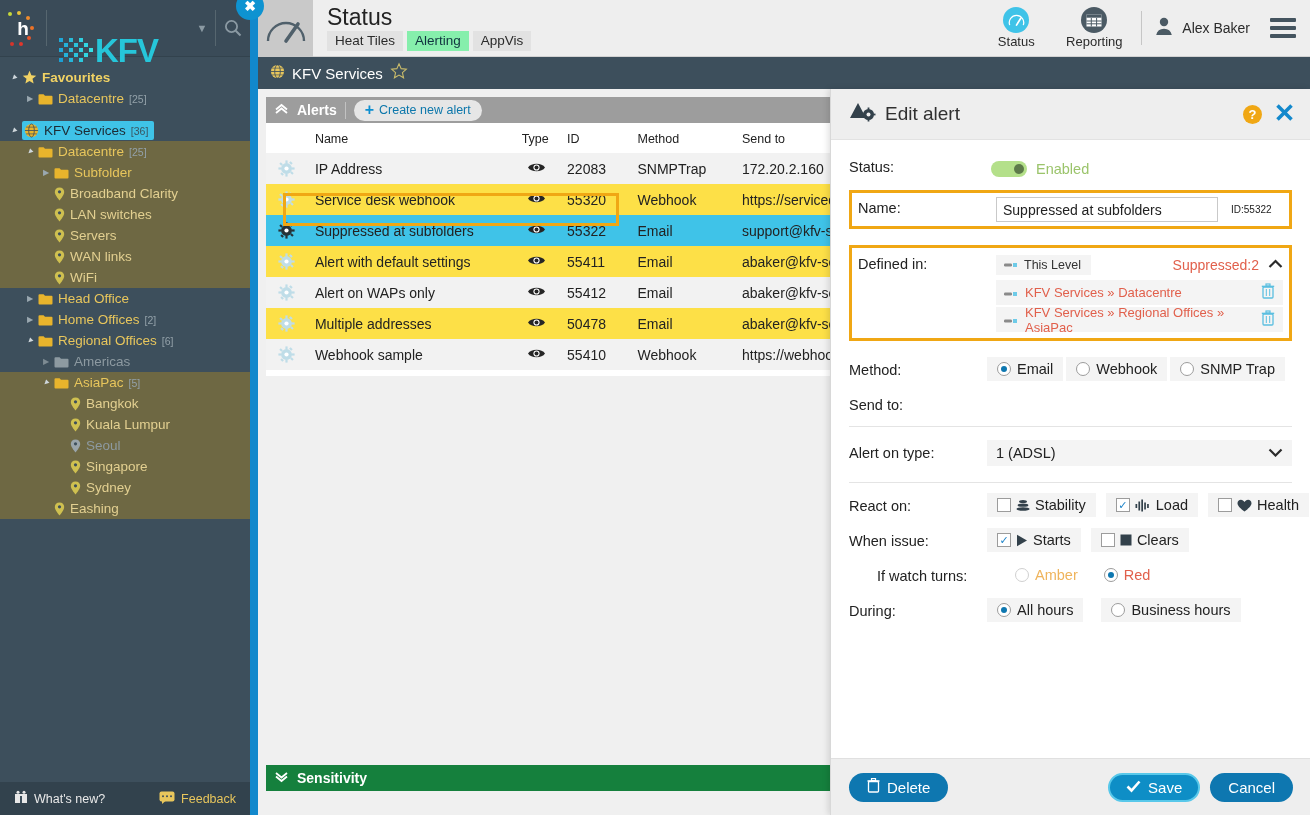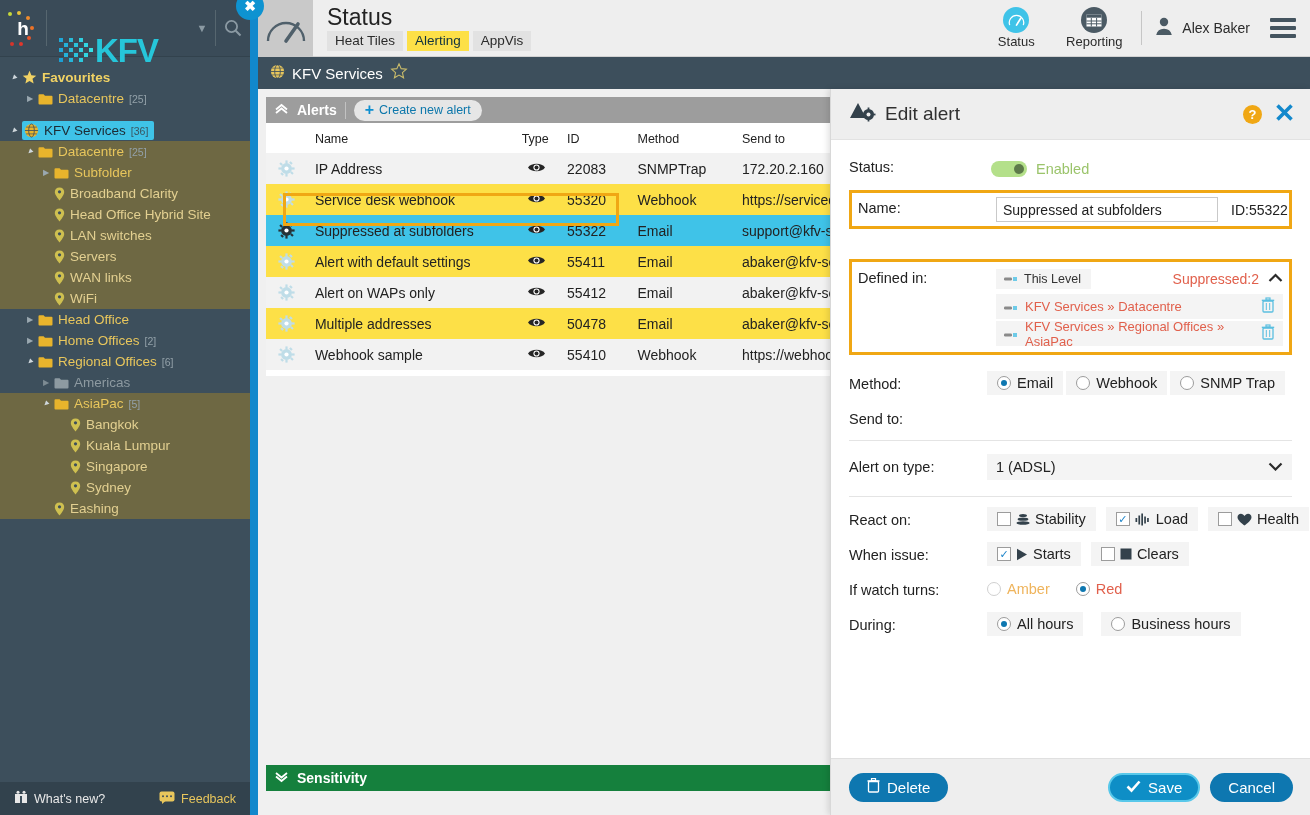--- a/index.html
+++ b/index.html
@@ -96,21 +96,21 @@
   .module-icon {
     width: 55px; height: 57px; background: #c9c9c9;
     display: flex; align-items: center; justify-content: center;
   }
   .page-title-wrap { padding-left: 14px; }
   .page-title { font-size: 23px; color: #232323; line-height: 1.05; }
   .tabs { display: flex; gap: 4px; margin-top: 2px; }
   .tab {
     background: #e2e2e2; padding: 2px 8px 3px; font-size: 13.5px; color: #2b2b2b;
   }
-  .tab.active { background: #fde047; color: #10323f; }
+  .tab.active { background: #86efac; color: #10323f; }
   .top-actions { margin-left: auto; display: flex; align-items: center; height: 57px; padding-right: 14px; }
   .tact {
     width: 78px; display: flex; flex-direction: column; align-items: center; justify-content: center;
     gap: 1px;
   }
   .tact-circle {
     width: 26px; height: 26px; border-radius: 50%; display: flex; align-items: center; justify-content: center;
   }
   .tact-label { font-size: 13px; color: #2b2b2b; }
   .tsep { width: 1px; height: 34px; background: #c6c6c6; margin: 0 8px; }
@@ -213,21 +213,21 @@
     border-radius: 50%; background: #5d7a4a; display: block;
   }
   .status-text { color: #9bc46b; font-size: 14.5px; }
 
   .hl-box { border: 3px solid #f0a714; padding: 4px 6px; }
   .name-row { display: flex; align-items: center; }
   .name-input {
     width: 222px; height: 25px; border: 1px solid #c9c9c9; background: #fff;
     font-size: 14px; color: #222; padding: 0 6px; font-family: "Liberation Sans", sans-serif;
   }
-  .id-text { font-size: 14px; color: #222; margin-left: 13px; }
+  .id-text { font-size: 10px; color: #222; margin-left: 13px; }
 
   .defined-head { display: flex; align-items: center; height: 26px; }
   .this-level {
     display: flex; align-items: center; gap: 6px; font-size: 12.5px; color: #333;
     background: #f4f4f4; padding: 3px 10px 3px 8px;
   }
   .suppressed { margin-left: auto; font-size: 14px; color: #e1604c; }
   .chev-up { margin-left: 9px; color: #2b2b2b; font-size: 12px; font-weight: bold; }
   .dl-row {
     display: flex; align-items: center; height: 25px; background: #f4f4f4;
@@ -440,161 +440,161 @@
         </div>
         <div class="tnode site group-hl" style="padding-left: 38px;">
           <span class="tw"></span>
           <span style="display: inline-flex; align-items: center;">
             <span class="ico">
               <svg width="11" height="14" viewBox="0 0 11 14">
                 <path d="M5.5 0.6 C2.6 0.6 0.8 2.7 0.8 5 C0.8 8.2 5.5 13.4 5.5 13.4 C5.5 13.4 10.2 8.2 10.2 5 C10.2 2.7 8.4 0.6 5.5 0.6 Z" fill="#cfc050"></path>
                 <circle cx="5.5" cy="4.8" r="1.6" fill="#3d4f5c"></circle>
               </svg>
             </span>
-            <span class="lbl">Head Office Hybrid Site</span>
+            <span class="lbl">LAN switches</span>
           </span>
         </div>
         <div class="tnode site group-hl" style="padding-left: 38px;">
           <span class="tw"></span>
           <span style="display: inline-flex; align-items: center;">
             <span class="ico">
               <svg width="11" height="14" viewBox="0 0 11 14">
                 <path d="M5.5 0.6 C2.6 0.6 0.8 2.7 0.8 5 C0.8 8.2 5.5 13.4 5.5 13.4 C5.5 13.4 10.2 8.2 10.2 5 C10.2 2.7 8.4 0.6 5.5 0.6 Z" fill="#cfc050"></path>
                 <circle cx="5.5" cy="4.8" r="1.6" fill="#3d4f5c"></circle>
               </svg>
             </span>
-            <span class="lbl">LAN switches</span>
+            <span class="lbl">Servers</span>
           </span>
         </div>
         <div class="tnode site group-hl" style="padding-left: 38px;">
           <span class="tw"></span>
           <span style="display: inline-flex; align-items: center;">
             <span class="ico">
               <svg width="11" height="14" viewBox="0 0 11 14">
                 <path d="M5.5 0.6 C2.6 0.6 0.8 2.7 0.8 5 C0.8 8.2 5.5 13.4 5.5 13.4 C5.5 13.4 10.2 8.2 10.2 5 C10.2 2.7 8.4 0.6 5.5 0.6 Z" fill="#cfc050"></path>
                 <circle cx="5.5" cy="4.8" r="1.6" fill="#3d4f5c"></circle>
               </svg>
             </span>
-            <span class="lbl">Servers</span>
+            <span class="lbl">WAN links</span>
           </span>
         </div>
         <div class="tnode site group-hl" style="padding-left: 38px;">
           <span class="tw"></span>
           <span style="display: inline-flex; align-items: center;">
             <span class="ico">
               <svg width="11" height="14" viewBox="0 0 11 14">
                 <path d="M5.5 0.6 C2.6 0.6 0.8 2.7 0.8 5 C0.8 8.2 5.5 13.4 5.5 13.4 C5.5 13.4 10.2 8.2 10.2 5 C10.2 2.7 8.4 0.6 5.5 0.6 Z" fill="#cfc050"></path>
                 <circle cx="5.5" cy="4.8" r="1.6" fill="#3d4f5c"></circle>
               </svg>
             </span>
-            <span class="lbl">WAN links</span>
-          </span>
-        </div>
-        <div class="tnode site group-hl" style="padding-left: 38px;">
+            <span class="lbl">WiFi</span>
+          </span>
+        </div>
+        <div class="tnode" style="padding-left: 22px;">
+          <span class="tw">
+            <span class="arr">▶</span>
+          </span>
+          <span style="display: inline-flex; align-items: center;">
+            <span class="ico">
+              <svg width="15" height="12" viewBox="0 0 15 12">
+                <path d="M0.5 2.2 A1 1 0 0 1 1.5 1.2 H5.6 L7 2.8 H13.5 A1 1 0 0 1 14.5 3.8 V10.5 A1 1 0 0 1 13.5 11.5 H1.5 A1 1 0 0 1 0.5 10.5 Z" fill="#e8b42c"></path>
+              </svg>
+            </span>
+            <span class="lbl">Head Office</span>
+          </span>
+        </div>
+        <div class="tnode" style="padding-left: 22px;">
+          <span class="tw">
+            <span class="arr">▶</span>
+          </span>
+          <span style="display: inline-flex; align-items: center;">
+            <span class="ico">
+              <svg width="15" height="12" viewBox="0 0 15 12">
+                <path d="M0.5 2.2 A1 1 0 0 1 1.5 1.2 H5.6 L7 2.8 H13.5 A1 1 0 0 1 14.5 3.8 V10.5 A1 1 0 0 1 13.5 11.5 H1.5 A1 1 0 0 1 0.5 10.5 Z" fill="#e8b42c"></path>
+              </svg>
+            </span>
+            <span class="lbl">Home Offices</span>
+            <span class="cnt">[2]</span>
+          </span>
+        </div>
+        <div class="tnode" style="padding-left: 22px;">
+          <span class="tw">
+            <span class="arr open" style="transform: rotate(45deg);">▼</span>
+          </span>
+          <span style="display: inline-flex; align-items: center;">
+            <span class="ico">
+              <svg width="15" height="12" viewBox="0 0 15 12">
+                <path d="M0.5 2.2 A1 1 0 0 1 1.5 1.2 H5.6 L7 2.8 H13.5 A1 1 0 0 1 14.5 3.8 V10.5 A1 1 0 0 1 13.5 11.5 H1.5 A1 1 0 0 1 0.5 10.5 Z" fill="#e8b42c"></path>
+              </svg>
+            </span>
+            <span class="lbl">Regional Offices</span>
+            <span class="cnt">[6]</span>
+          </span>
+        </div>
+        <div class="tnode dimmed" style="padding-left: 38px;">
+          <span class="tw">
+            <span class="arr dim">▶</span>
+          </span>
+          <span style="display: inline-flex; align-items: center;">
+            <span class="ico">
+              <svg width="15" height="12" viewBox="0 0 15 12">
+                <path d="M0.5 2.2 A1 1 0 0 1 1.5 1.2 H5.6 L7 2.8 H13.5 A1 1 0 0 1 14.5 3.8 V10.5 A1 1 0 0 1 13.5 11.5 H1.5 A1 1 0 0 1 0.5 10.5 Z" fill="#8d9aa1"></path>
+              </svg>
+            </span>
+            <span class="lbl">Americas</span>
+          </span>
+        </div>
+        <div class="tnode group-hl" style="padding-left: 38px;">
+          <span class="tw">
+            <span class="arr open" style="transform: rotate(45deg);">▼</span>
+          </span>
+          <span style="display: inline-flex; align-items: center;">
+            <span class="ico">
+              <svg width="15" height="12" viewBox="0 0 15 12">
+                <path d="M0.5 2.2 A1 1 0 0 1 1.5 1.2 H5.6 L7 2.8 H13.5 A1 1 0 0 1 14.5 3.8 V10.5 A1 1 0 0 1 13.5 11.5 H1.5 A1 1 0 0 1 0.5 10.5 Z" fill="#e8b42c"></path>
+              </svg>
+            </span>
+            <span class="lbl">AsiaPac</span>
+            <span class="cnt">[5]</span>
+          </span>
+        </div>
+        <div class="tnode site group-hl" style="padding-left: 54px;">
           <span class="tw"></span>
           <span style="display: inline-flex; align-items: center;">
             <span class="ico">
               <svg width="11" height="14" viewBox="0 0 11 14">
                 <path d="M5.5 0.6 C2.6 0.6 0.8 2.7 0.8 5 C0.8 8.2 5.5 13.4 5.5 13.4 C5.5 13.4 10.2 8.2 10.2 5 C10.2 2.7 8.4 0.6 5.5 0.6 Z" fill="#cfc050"></path>
                 <circle cx="5.5" cy="4.8" r="1.6" fill="#3d4f5c"></circle>
               </svg>
             </span>
-            <span class="lbl">WiFi</span>
-          </span>
-        </div>
-        <div class="tnode" style="padding-left: 22px;">
-          <span class="tw">
-            <span class="arr">▶</span>
-          </span>
-          <span style="display: inline-flex; align-items: center;">
-            <span class="ico">
-              <svg width="15" height="12" viewBox="0 0 15 12">
-                <path d="M0.5 2.2 A1 1 0 0 1 1.5 1.2 H5.6 L7 2.8 H13.5 A1 1 0 0 1 14.5 3.8 V10.5 A1 1 0 0 1 13.5 11.5 H1.5 A1 1 0 0 1 0.5 10.5 Z" fill="#e8b42c"></path>
-              </svg>
-            </span>
-            <span class="lbl">Head Office</span>
-          </span>
-        </div>
-        <div class="tnode" style="padding-left: 22px;">
-          <span class="tw">
-            <span class="arr">▶</span>
-          </span>
-          <span style="display: inline-flex; align-items: center;">
-            <span class="ico">
-              <svg width="15" height="12" viewBox="0 0 15 12">
-                <path d="M0.5 2.2 A1 1 0 0 1 1.5 1.2 H5.6 L7 2.8 H13.5 A1 1 0 0 1 14.5 3.8 V10.5 A1 1 0 0 1 13.5 11.5 H1.5 A1 1 0 0 1 0.5 10.5 Z" fill="#e8b42c"></path>
-              </svg>
-            </span>
-            <span class="lbl">Home Offices</span>
-            <span class="cnt">[2]</span>
-          </span>
-        </div>
-        <div class="tnode" style="padding-left: 22px;">
-          <span class="tw">
-            <span class="arr open" style="transform: rotate(45deg);">▼</span>
-          </span>
-          <span style="display: inline-flex; align-items: center;">
-            <span class="ico">
-              <svg width="15" height="12" viewBox="0 0 15 12">
-                <path d="M0.5 2.2 A1 1 0 0 1 1.5 1.2 H5.6 L7 2.8 H13.5 A1 1 0 0 1 14.5 3.8 V10.5 A1 1 0 0 1 13.5 11.5 H1.5 A1 1 0 0 1 0.5 10.5 Z" fill="#e8b42c"></path>
-              </svg>
-            </span>
-            <span class="lbl">Regional Offices</span>
-            <span class="cnt">[6]</span>
-          </span>
-        </div>
-        <div class="tnode dimmed" style="padding-left: 38px;">
-          <span class="tw">
-            <span class="arr dim">▶</span>
-          </span>
-          <span style="display: inline-flex; align-items: center;">
-            <span class="ico">
-              <svg width="15" height="12" viewBox="0 0 15 12">
-                <path d="M0.5 2.2 A1 1 0 0 1 1.5 1.2 H5.6 L7 2.8 H13.5 A1 1 0 0 1 14.5 3.8 V10.5 A1 1 0 0 1 13.5 11.5 H1.5 A1 1 0 0 1 0.5 10.5 Z" fill="#8d9aa1"></path>
-              </svg>
-            </span>
-            <span class="lbl">Americas</span>
-          </span>
-        </div>
-        <div class="tnode group-hl" style="padding-left: 38px;">
-          <span class="tw">
-            <span class="arr open" style="transform: rotate(45deg);">▼</span>
-          </span>
-          <span style="display: inline-flex; align-items: center;">
-            <span class="ico">
-              <svg width="15" height="12" viewBox="0 0 15 12">
-                <path d="M0.5 2.2 A1 1 0 0 1 1.5 1.2 H5.6 L7 2.8 H13.5 A1 1 0 0 1 14.5 3.8 V10.5 A1 1 0 0 1 13.5 11.5 H1.5 A1 1 0 0 1 0.5 10.5 Z" fill="#e8b42c"></path>
-              </svg>
-            </span>
-            <span class="lbl">AsiaPac</span>
-            <span class="cnt">[5]</span>
+            <span class="lbl">Bangkok</span>
           </span>
         </div>
         <div class="tnode site group-hl" style="padding-left: 54px;">
           <span class="tw"></span>
           <span style="display: inline-flex; align-items: center;">
             <span class="ico">
               <svg width="11" height="14" viewBox="0 0 11 14">
                 <path d="M5.5 0.6 C2.6 0.6 0.8 2.7 0.8 5 C0.8 8.2 5.5 13.4 5.5 13.4 C5.5 13.4 10.2 8.2 10.2 5 C10.2 2.7 8.4 0.6 5.5 0.6 Z" fill="#cfc050"></path>
                 <circle cx="5.5" cy="4.8" r="1.6" fill="#3d4f5c"></circle>
               </svg>
             </span>
-            <span class="lbl">Bangkok</span>
-          </span>
-        </div>
-        <div class="tnode site group-hl" style="padding-left: 54px;">
+            <span class="lbl">Kuala Lumpur</span>
+          </span>
+        </div>
+        <div class="tnode site dimmed group-hl" style="padding-left: 54px;">
           <span class="tw"></span>
           <span style="display: inline-flex; align-items: center;">
             <span class="ico">
               <svg width="11" height="14" viewBox="0 0 11 14">
-                <path d="M5.5 0.6 C2.6 0.6 0.8 2.7 0.8 5 C0.8 8.2 5.5 13.4 5.5 13.4 C5.5 13.4 10.2 8.2 10.2 5 C10.2 2.7 8.4 0.6 5.5 0.6 Z" fill="#cfc050"></path>
+                <path d="M5.5 0.6 C2.6 0.6 0.8 2.7 0.8 5 C0.8 8.2 5.5 13.4 5.5 13.4 C5.5 13.4 10.2 8.2 10.2 5 C10.2 2.7 8.4 0.6 5.5 0.6 Z" fill="#9aa5ab"></path>
                 <circle cx="5.5" cy="4.8" r="1.6" fill="#3d4f5c"></circle>
               </svg>
             </span>
-            <span class="lbl">Kuala Lumpur</span>
+            <span class="lbl">Seoul</span>
           </span>
         </div>
         <div class="tnode site group-hl" style="padding-left: 54px;">
           <span class="tw"></span>
           <span style="display: inline-flex; align-items: center;">
             <span class="ico">
               <svg width="11" height="14" viewBox="0 0 11 14">
                 <path d="M5.5 0.6 C2.6 0.6 0.8 2.7 0.8 5 C0.8 8.2 5.5 13.4 5.5 13.4 C5.5 13.4 10.2 8.2 10.2 5 C10.2 2.7 8.4 0.6 5.5 0.6 Z" fill="#cfc050"></path>
                 <circle cx="5.5" cy="4.8" r="1.6" fill="#3d4f5c"></circle>
               </svg>
@@ -991,21 +991,21 @@
       <div class="hl-box" style="margin-top:6px;">
         <div class="frow">
           <div class="flabel" style="padding-top:3px;">Name:</div>
           <div class="fbody name-row">
             <input class="name-input" value="Suppressed at subfolders" style="">
             <span class="id-text">ID:55322</span>
           </div>
         </div>
       </div>
 
-      <div class="hl-box" style="margin-top:30px;padding:4px 6px 6px;">
+      <div class="hl-box" style="margin-top:16px;padding:4px 6px 6px;">
         <div class="frow">
           <div class="flabel" style="padding-top:4px;">Defined in:</div>
           <div class="fbody">
             <div class="defined-head">
               <span class="this-level">
                 <span>
                   <svg width="14" height="8" viewBox="0 0 14 8">
                       <rect x="0" y="2.6" width="8" height="2.8" rx="1.2" fill="#8a8a8a"></rect>
                       <rect x="9" y="2" width="4" height="4" fill="#6ecbe8"></rect>
                     </svg>
@@ -1155,21 +1155,21 @@
                   <svg width="12" height="12" viewBox="0 0 12 12">
                     <rect x="0.5" y="0.5" width="11" height="11" fill="#33414b"></rect>
                   </svg>
                 </span>
                 <span class="t">Clears</span>
               </span>
             </div>
           </div>
       </div>
 
-      <div class="frow" style="margin-top:11px;">
+      <div class="frow" style="margin-top:11px;margin-left:28px;">
         <div class="flabel">If watch turns:</div>
         <div class="fbody">
             <div class="opts" id="watch-opts" style="gap: 26px;">
               <span class="opt plain">
                 <span class="rdo dim"></span>
                 <span class="t amber" style="color: rgb(239, 180, 92);">Amber</span>
               </span>
               <span class="opt plain">
                 <span class="rdo on"></span>
                 <span class="t red">Red</span>

